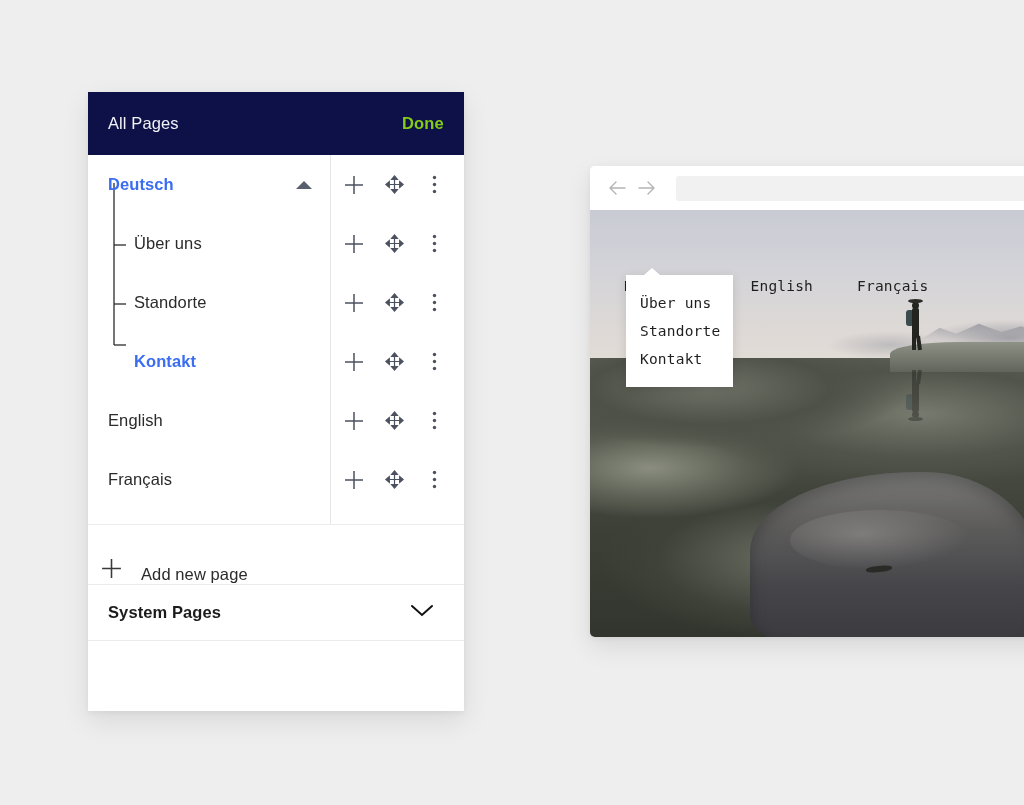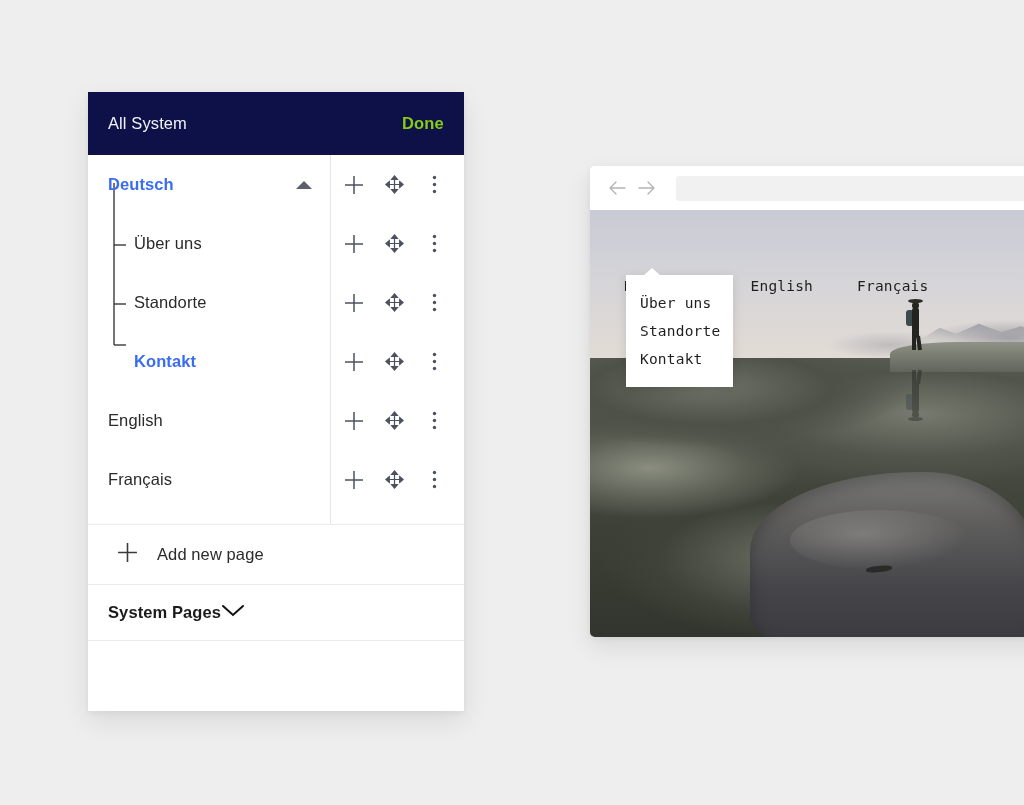--- a/index.html
+++ b/index.html
@@ -131,38 +131,39 @@
     left: 0; top: 0;
     width: 242px; height: 369px;
     pointer-events: none;
   }
 
   
   #add-new-page {
     height: 60px;
     border-top: 1px solid #ececec;
     display: flex;
-    align-items: center;
-    padding-left: 28px;
+    align-items: flex-end;
+    padding-left: 12px;
     cursor: pointer;
     box-sizing: border-box;
   }
   #add-new-page .label {
     font-size: 16.5px;
     color: #2b2b2b;
     margin-left: 18px;
     letter-spacing: 0.1px;
   }
 
   #system-pages {
     height: 57px;
     border-top: 1px solid #ececec;
     border-bottom: 1px solid #ececec;
     display: flex;
     align-items: center;
+    justify-content: space-between;
     padding: 0 30px 0 20px;
     box-sizing: border-box;
     cursor: pointer;
   }
   #system-pages .label {
     font-size: 16.5px;
     font-weight: bold;
     color: #1b1b1b;
     letter-spacing: 0.1px;
   }
@@ -369,21 +370,21 @@
     cursor: pointer;
     white-space: nowrap;
   }
 </style>
 </head>
 <body>
 
 <div id="pages-panel">
 
   <div id="panel-header">
-    <span id="panel-title">All System</span>
+    <span id="panel-title">All Pages</span>
     <span id="panel-done">Done</span>
   </div>
 
   <div id="tree-area">
     <div class="divider-vert"></div>
 
     <svg id="tree-lines" viewBox="0 0 242 369">
       <path d="M26 28 L26 190" stroke="#2b2b2b" stroke-width="1.3" fill="none"></path>
       <path d="M26 90 L38 90" stroke="#2b2b2b" stroke-width="1.3" fill="none"></path>
       <path d="M26 149 L38 149" stroke="#2b2b2b" stroke-width="1.3" fill="none"></path>

